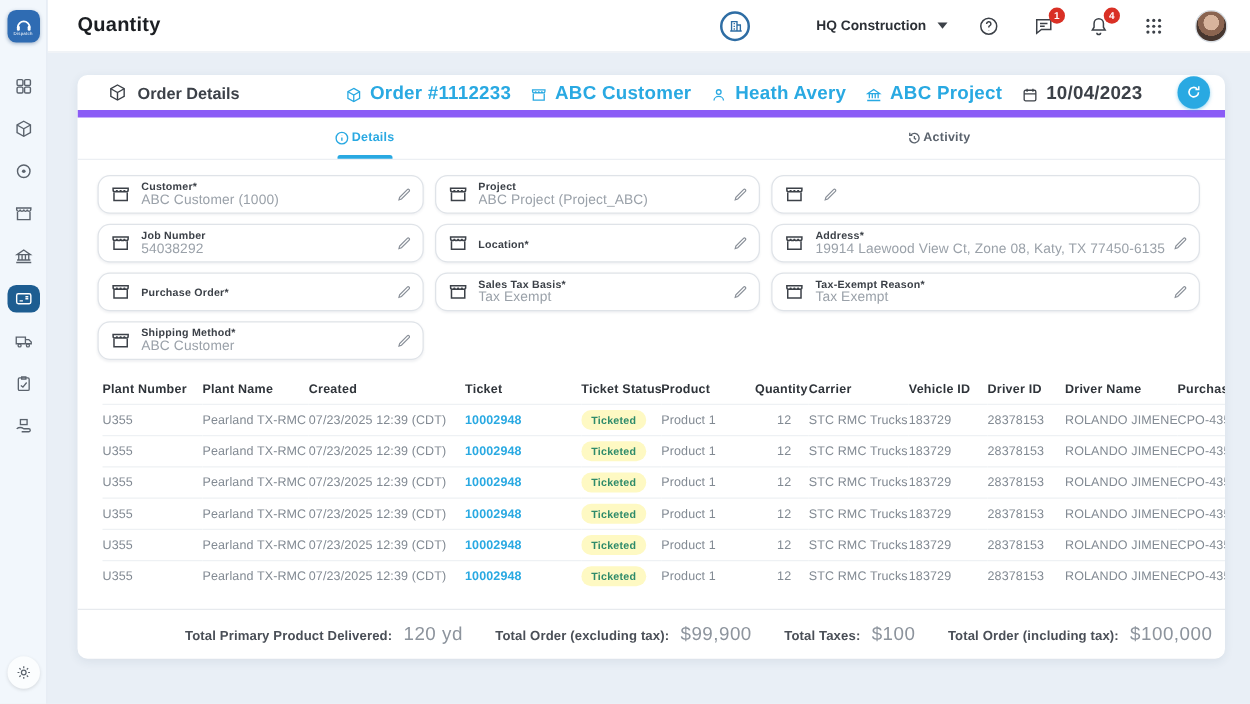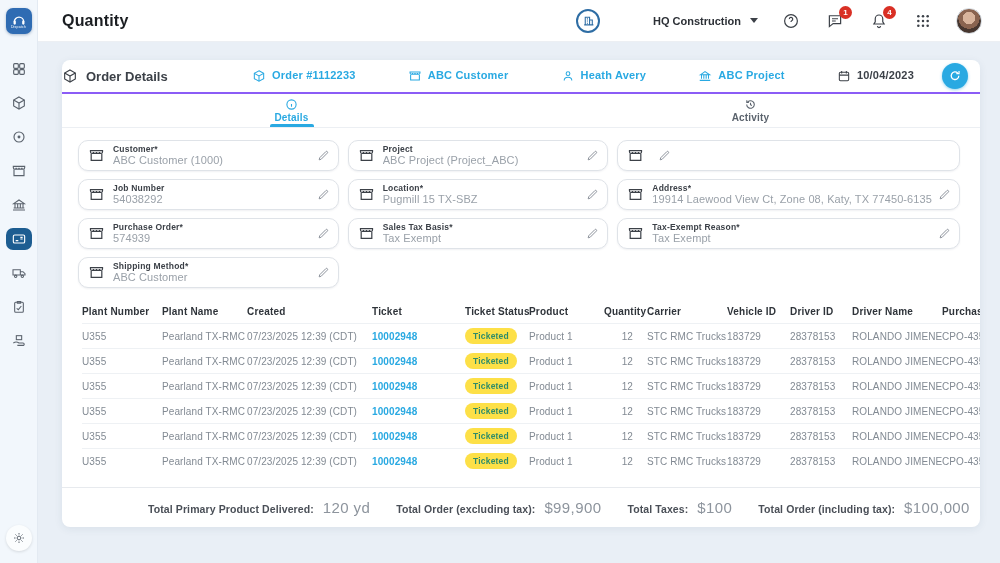--- a/index.html
+++ b/index.html
@@ -25,29 +25,29 @@
   .org-avatar { width:24px; height:24px; border-radius:50%; border:2px solid #2e6da4; display:flex; align-items:center; justify-content:center; }
   .org-name { font-size:11px; font-weight:bold; color:#2c3036;padding-left:46px; }
   .caret { width:0; height:0; border-left:4px solid transparent; border-right:4px solid transparent; border-top:5px solid #3c4148; margin-left:2px; }
   .icon-btn { position:relative; width:22px; height:22px; display:flex; align-items:center; justify-content:center; cursor:pointer; }
   .badge { position:absolute; top:-4px; right:-6px; min-width:13px; height:13px; border-radius:8px; background:#d93025; color:#fff; font-size:8px; font-weight:bold; display:flex; align-items:center; justify-content:center; padding:0 2px; }
   .avatar { width:26px; height:26px; border-radius:50%; background:radial-gradient(circle at 50% 38%, #d8b49c 0 32%, #8a6450 33% 55%, #46362f 56%); border:1px solid #d7dde3; cursor:pointer; }
 
   
   .card { position:absolute; left:62px; top:60px; width:918px; height:467px; background:#fff; border-radius:8px; box-shadow:0 2px 8px rgba(40,60,90,.08); display:flex; flex-direction:column; overflow:hidden; }
 
-  .card-header { height:34px; display:flex; align-items:center; padding:0 12px 0 0; border-bottom:2px solid #8b5cf6; }
+  .card-header { height:34px; display:flex; align-items:center; padding:0 12px 0 24px; border-bottom:6px solid #8b5cf6; }
   .ch-title { display:flex; align-items:center; gap:8px; font-size:13px; font-weight:bold; color:#3c4148; width:190px; }
   .ch-links { flex:1; display:flex; align-items:center; justify-content:space-between; padding-right:28px; }
-  .ch-link { display:flex; align-items:flex-start; gap:6px; font-size:11px; font-weight:bold; color:#29a9e2; cursor:pointer; letter-spacing:.2px; }
+  .ch-link { display:flex; align-items:flex-end; gap:6px; font-size:15px; font-weight:bold; color:#29a9e2; cursor:pointer; letter-spacing:.2px; }
   .ch-link.plain { color:#3c4148; cursor:default; }
   .refresh-btn { width:26px; height:26px; border-radius:50%; background:#29a9e2; display:flex; align-items:center; justify-content:center; cursor:pointer; box-shadow:0 1px 3px rgba(41,169,226,.5); }
 
   .tabs { height:34px; display:flex; border-bottom:1px solid #eceff3; }
-  .tab { flex:1; display:flex; flex-direction:column; align-items:center; justify-content:center; gap:1px; cursor:pointer; position:relative; }
+  .tab { flex:1; display:flex; flex-direction:row; align-items:center; justify-content:center; gap:1px; cursor:pointer; position:relative; }
   .tab .t-label { font-size:10px; font-weight:bold; letter-spacing:.2px; }
   .tab.active .t-label { color:#29a9e2; }
   .tab.inactive .t-label { color:#5b636d; }
   .tab.active::after { content:""; position:absolute; bottom:0; width:44px; height:3px; border-radius:2px 2px 0 0; background:#29a9e2; }
 
   .fields-grid { display:grid; grid-template-columns:repeat(3, 1fr); gap:8px 9px; padding:12px 20px 10px 16px; }
   .field { height:31px; border:1px solid #dfe3e8; border-radius:10px; box-shadow:0 1px 2px rgba(40,60,90,.07); display:flex; align-items:center; padding:0 8px 0 9px; background:#fff; cursor:pointer; }
   .f-icon { flex:0 0 auto; margin-right:8px; }
   .f-text { flex:1; min-width:0; display:flex; flex-direction:column; justify-content:center; }
   .f-label { font-size:8.5px; font-weight:bold; color:#3c4148; letter-spacing:.2px; line-height:10px; white-space:nowrap; }
@@ -59,21 +59,21 @@
   .subtab.inactive { color:#b4bbc3; }
   .subtab.active { color:#29a9e2; }
   .subtab.active::after { content:""; position:absolute; left:0; right:0; bottom:-1px; height:3px; border-radius:2px; background:#29a9e2; }
 
   .table-wrap { flex:1; overflow:hidden; padding-left:20px; }
   table.tickets { border-collapse:collapse; table-layout:fixed; width:920px; }
   .tickets th { font-size:10px; font-weight:bold; color:#2f343a; text-align:left; padding:8px 6px 6px 0; white-space:nowrap; letter-spacing:.2px; }
   .tickets td { font-size:10px; color:#828a93; padding:4px 6px 4px 0; border-top:1px solid #eef1f4; white-space:nowrap; overflow:hidden; height:21px; letter-spacing:.1px; }
   .tickets .num { text-align:right; padding-right:14px; }
   .ticket-link { color:#29a9e2; font-weight:bold; text-decoration:none; cursor:pointer; }
-  .status-badge { display:inline-block; background:#fde047; color:#2e8b6a; font-size:8.5px; font-weight:bold; padding:3px 8px; border-radius:9px; letter-spacing:.2px; }
+  .status-badge { display:inline-block; background:#fef9c3; color:#2e8b6a; font-size:8.5px; font-weight:bold; padding:3px 8px; border-radius:9px; letter-spacing:.2px; }
 
   .card-footer { height:40px; border-top:1px solid #e7eaee; display:flex; align-items:center; padding:0 14px 0 38px; gap:26px; }
   .total-pair { display:flex; align-items:baseline; gap:9px; white-space:nowrap; }
   .total-label { font-size:10.5px; font-weight:bold; color:#4a4f57; letter-spacing:.1px; }
   .total-value { font-size:15px; color:#8d949d; letter-spacing:.4px; }
   .footer-buttons { margin-left:auto; display:flex; gap:8px; }
   .btn { border-radius:16px; font-size:11px; font-weight:bold; padding:8px 20px; letter-spacing:.2px; cursor:pointer; border:none; }
   .btn.cancel { background:#fff; color:#2e6da4; border:1px solid #2e6da4; }
 </style>
 </head>
@@ -390,21 +390,20 @@
       </div>
       <div class="field">
         <span class="f-icon">
           <svg width="17" height="17" viewBox="0 0 24 24" fill="none" stroke="#3c4148" stroke-width="1.7">
             <path d="M4.5 9.8 V19 H19.5 V9.8"></path>
             <path d="M3.5 5 H20.5 V7 A2.125 2.125 0 0 1 16.25 7 A2.125 2.125 0 0 1 12 7 A2.125 2.125 0 0 1 7.75 7 A2.125 2.125 0 0 1 3.5 7 Z"></path>
           </svg>
         </span>
         <span class="f-text">
           <span class="f-label">Location*</span>
-          <span class="f-value">Pugmill 15 TX-SBZ</span>
         </span>
         <span class="f-edit">
           <svg width="13" height="13" viewBox="0 0 24 24" fill="none" stroke="#8a9099" stroke-width="1.8">
             <path d="M4 20 L5 16.2 L16.3 4.9 A1.9 1.9 0 0 1 19 7.6 L7.7 18.9 Z"></path>
           </svg>
         </span>
       </div>
       <div class="field">
         <span class="f-icon">
           <svg width="17" height="17" viewBox="0 0 24 24" fill="none" stroke="#3c4148" stroke-width="1.7">
@@ -424,21 +423,20 @@
       </div>
       <div class="field">
         <span class="f-icon">
           <svg width="17" height="17" viewBox="0 0 24 24" fill="none" stroke="#3c4148" stroke-width="1.7">
             <path d="M4.5 9.8 V19 H19.5 V9.8"></path>
             <path d="M3.5 5 H20.5 V7 A2.125 2.125 0 0 1 16.25 7 A2.125 2.125 0 0 1 12 7 A2.125 2.125 0 0 1 7.75 7 A2.125 2.125 0 0 1 3.5 7 Z"></path>
           </svg>
         </span>
         <span class="f-text">
           <span class="f-label">Purchase Order*</span>
-          <span class="f-value">574939</span>
         </span>
         <span class="f-edit">
           <svg width="13" height="13" viewBox="0 0 24 24" fill="none" stroke="#8a9099" stroke-width="1.8">
             <path d="M4 20 L5 16.2 L16.3 4.9 A1.9 1.9 0 0 1 19 7.6 L7.7 18.9 Z"></path>
           </svg>
         </span>
       </div>
       <div class="field">
         <span class="f-icon">
           <svg width="17" height="17" viewBox="0 0 24 24" fill="none" stroke="#3c4148" stroke-width="1.7">

